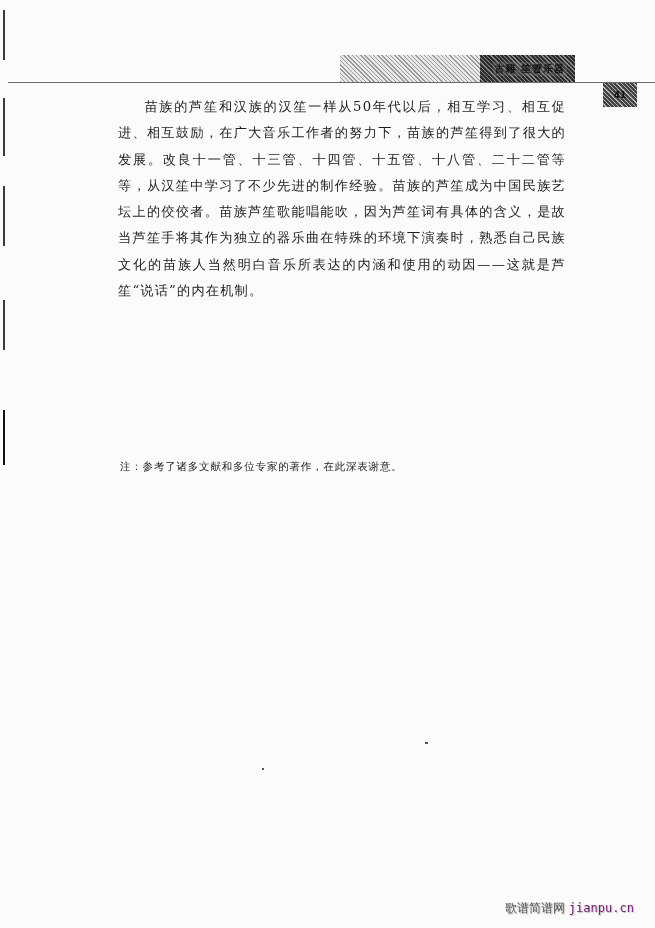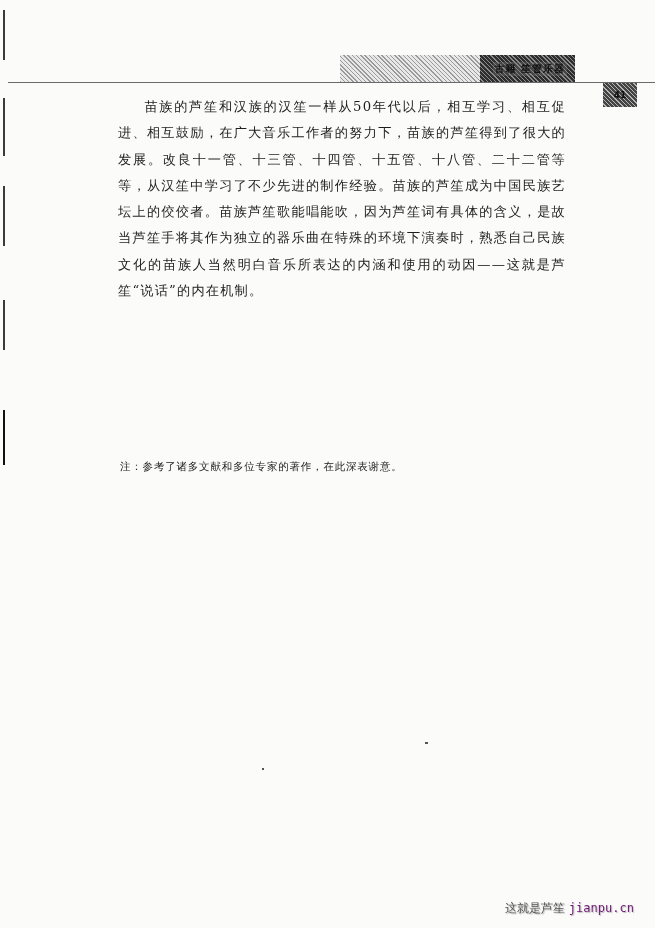--- a/index.html
+++ b/index.html
@@ -66,15 +66,15 @@
 <div class="body-text">
   <p>苗族的芦笙和汉族的汉笙一样从50年代以后，相互学习、相互促进、相互鼓励，在广大音乐工作者的努力下，苗族的芦笙得到了很大的发展。改良十一管、十三管、十四管、十五管、十八管、二十二管等等，从汉笙中学习了不少先进的制作经验。苗族的芦笙成为中国民族艺坛上的佼佼者。苗族芦笙歌能唱能吹，因为芦笙词有具体的含义，是故当芦笙手将其作为独立的器乐曲在特殊的环境下演奏时，熟悉自己民族文化的苗族人当然明白音乐所表达的内涵和使用的动因——这就是芦笙“说话”的内在机制。</p>
 </div>
 
 <div class="note">注：参考了诸多文献和多位专家的著作，在此深表谢意。</div>
 
 <div class="speck" style="left:425px;top:742px;width:3px;height:2px;"></div>
 <div class="speck" style="left:262px;top:768px;width:2px;height:2px;"></div>
 
 <div class="watermark">
-  <span>这就是芦笙</span>
+  <span>歌谱简谱网</span>
   <span class="site">jianpu.cn</span>
 </div>
 
 </body></html>

